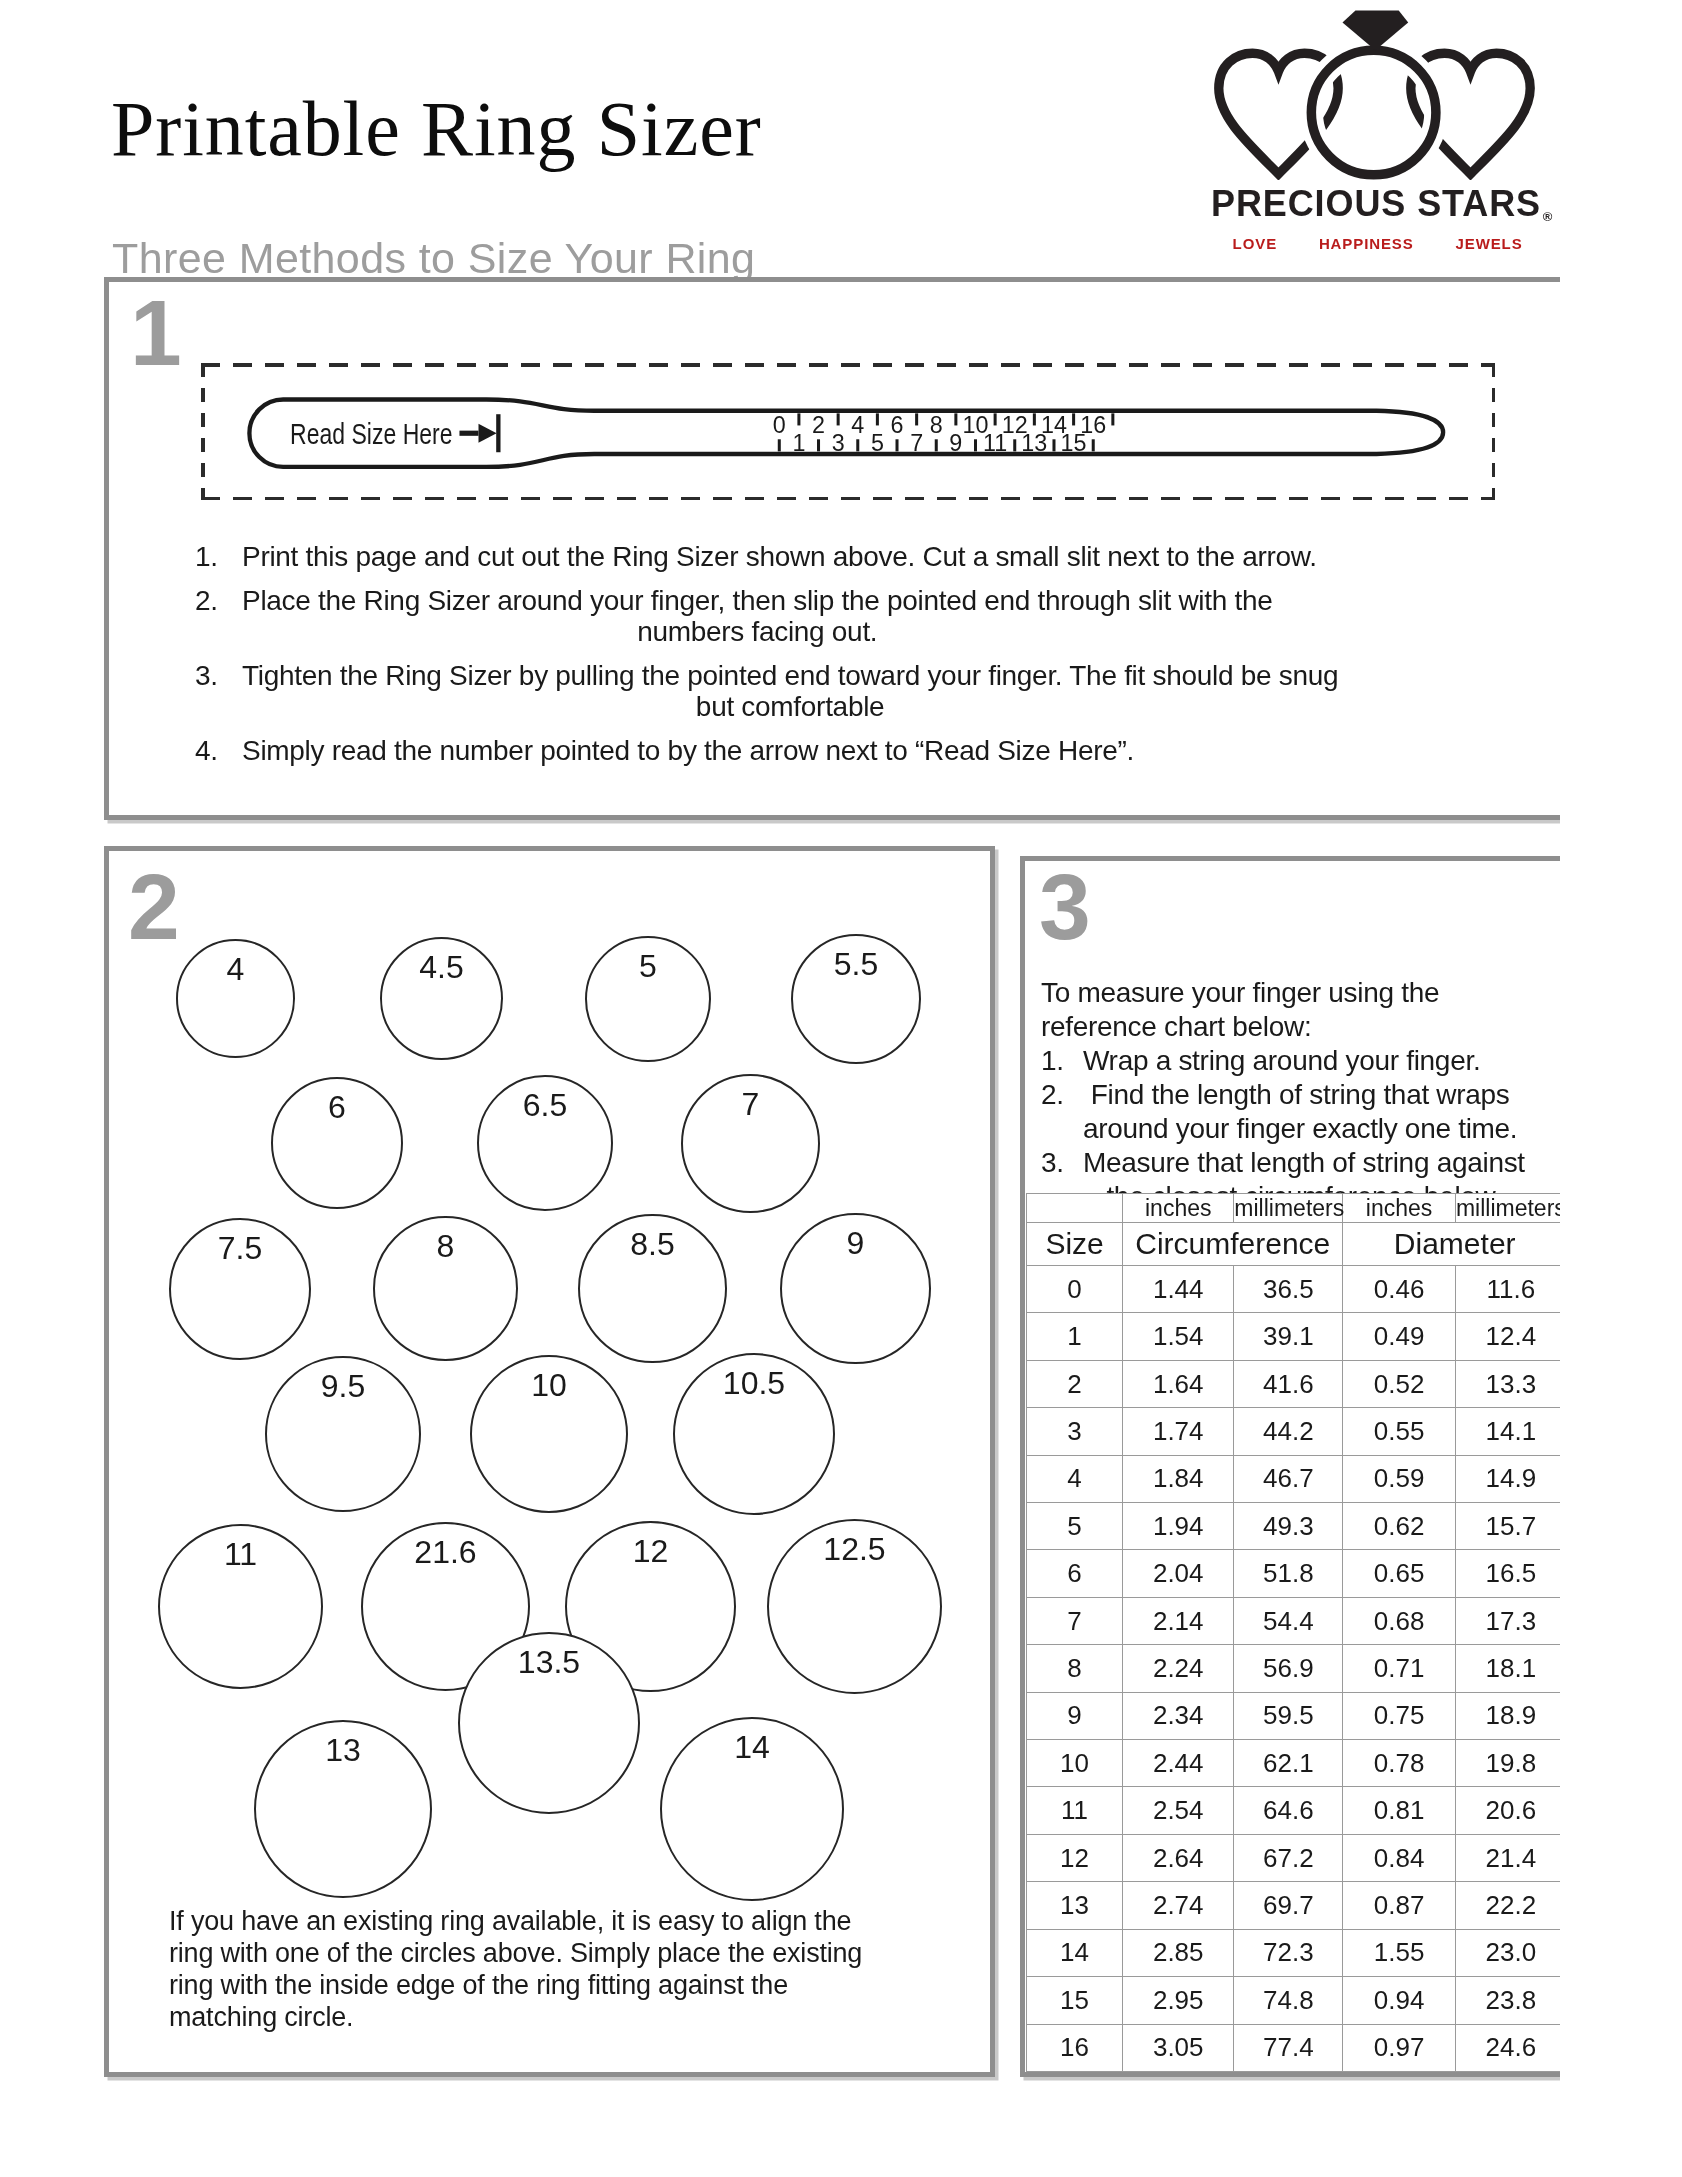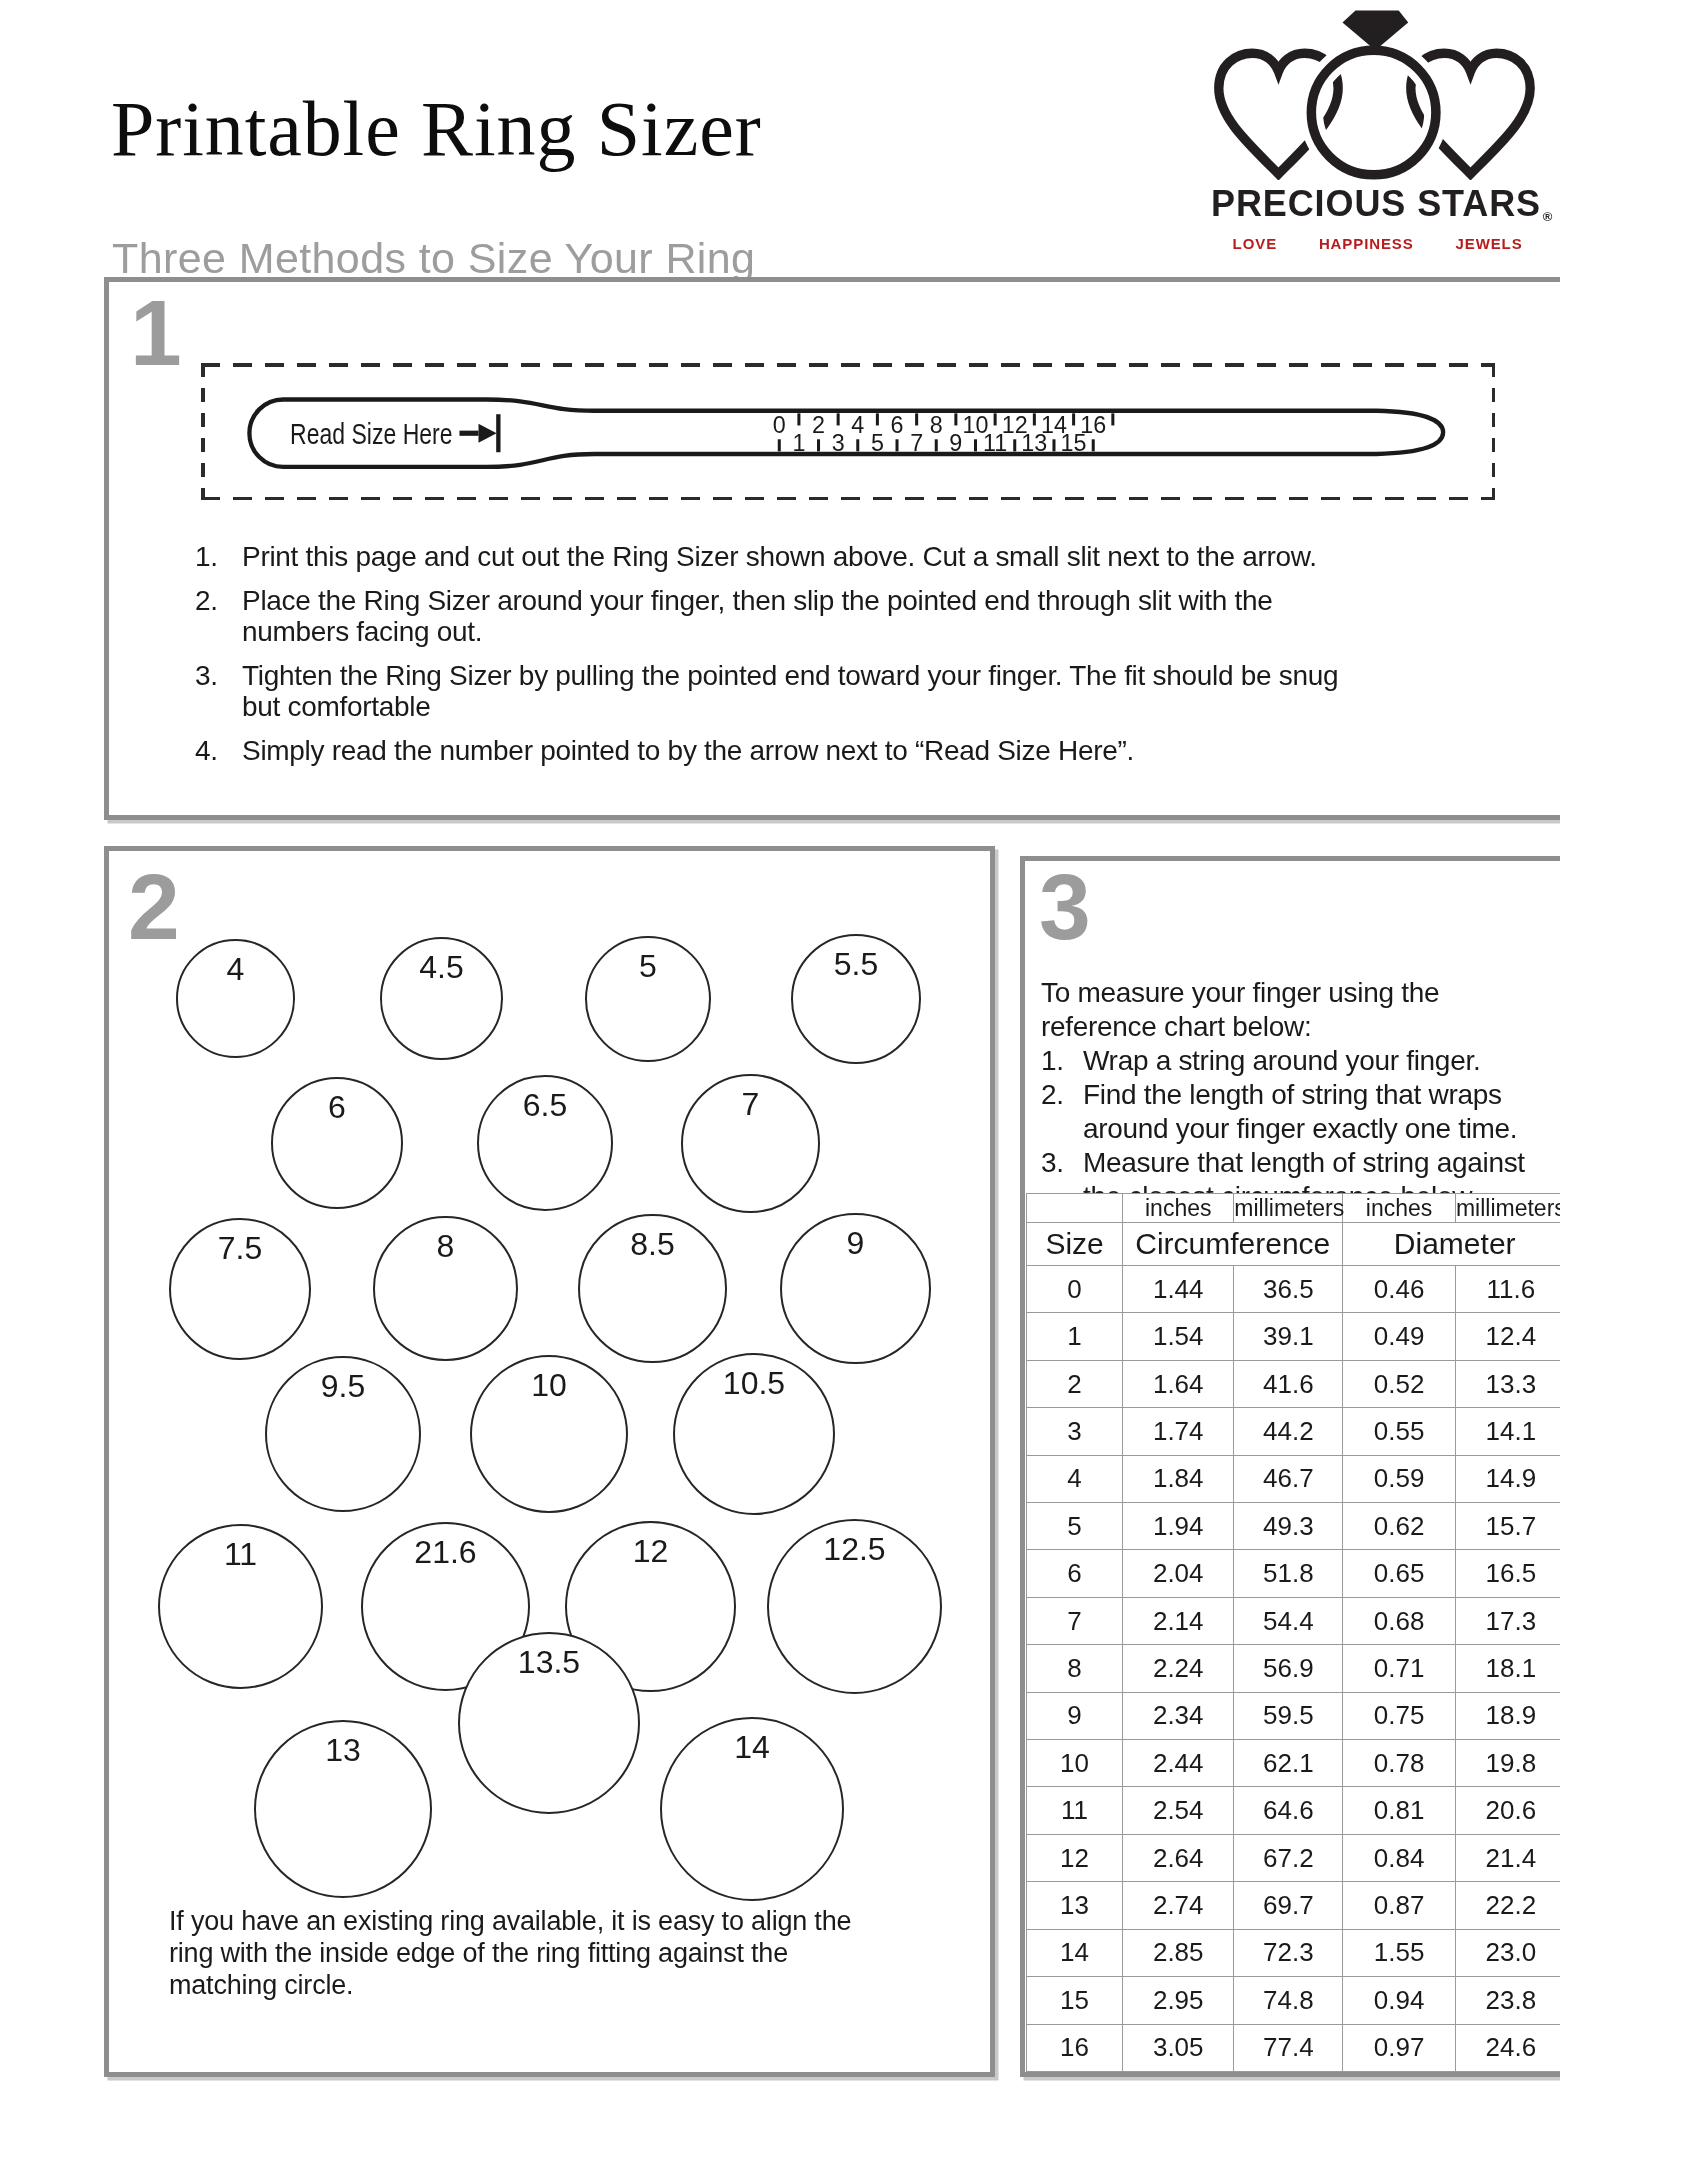--- a/index.html
+++ b/index.html
@@ -33,21 +33,21 @@
   .strip-svg{position:absolute;left:201px;top:363px;}
   .ruler-num{font-size:27px;fill:#1a1a1a;}
   .tick{stroke:#1a1a1a;stroke-width:3.5;}
   
   .steps{position:absolute;}
   #s1-steps{left:195px;top:541px;width:1332px;font-size:28px;line-height:31px;letter-spacing:-0.3px;}
   #s1-steps .step{margin-bottom:13px;}
   .step{display:flex;}
   .step-marker{flex:none;}
   #s1-steps .step-marker{width:47px;}
-  .step-lines div{white-space:nowrap;}
+  .step-lines div{white-space:nowrap;text-align:center;}
   
   .ring-circle{position:absolute;box-sizing:border-box;border:2.6px solid #262626;border-radius:50%;background:#fff;}
   .ring-circle span{position:absolute;top:9.5px;left:0;right:0;text-align:center;font-size:32px;color:#1a1a1a;}
   #s2-note{position:absolute;left:169px;top:1905px;font-size:27px;line-height:32px;letter-spacing:-0.2px;}
   #s2-note div{white-space:nowrap;}
   
   #s3-text{position:absolute;left:1041px;top:976px;width:527px;font-size:28px;line-height:34px;letter-spacing:-0.3px;}
   #s3-intro div{white-space:nowrap;}
   #s3-steps .step-marker{width:42px;}
   
@@ -236,20 +236,21 @@
       </div>
       <div class="ring-circle" style="left: 458px; top: 1632px; width: 182px; height: 182px;">
         <span>13.5</span>
       </div>
       <div class="ring-circle" style="left: 660px; top: 1717px; width: 184px; height: 184px;">
         <span>14</span>
       </div>
     </div>
   <div id="s2-note">
       <div>If you have an existing ring available, it is easy to align the</div>
+      <div>ring with one of the circles above. Simply place the existing</div>
       <div>ring with the inside edge of the ring fitting against the</div>
       <div>matching circle.</div>
     </div>
 
   <div id="s3-text">
     <div id="s3-intro">
         <div>To measure your finger using the</div>
         <div>reference chart below:</div>
       </div>
     <div id="s3-steps">

